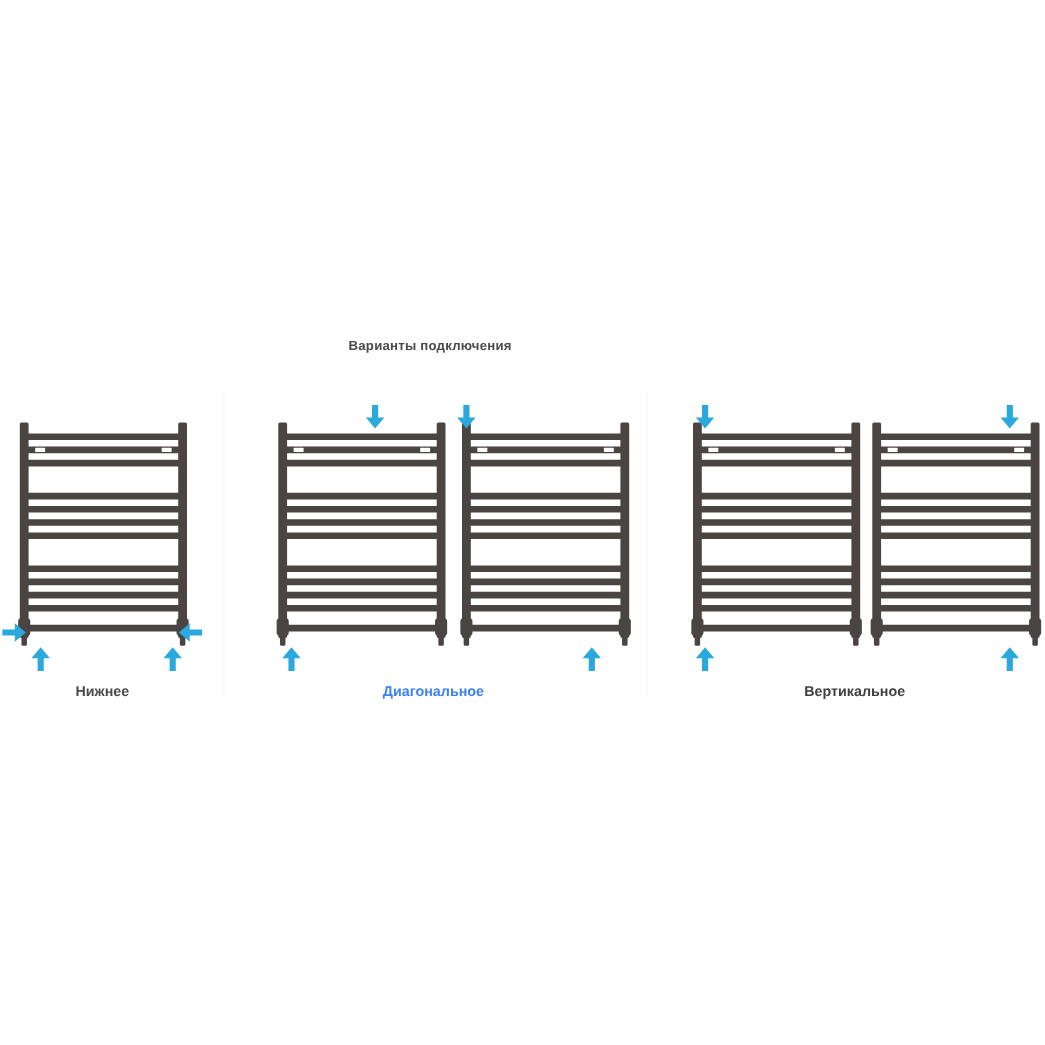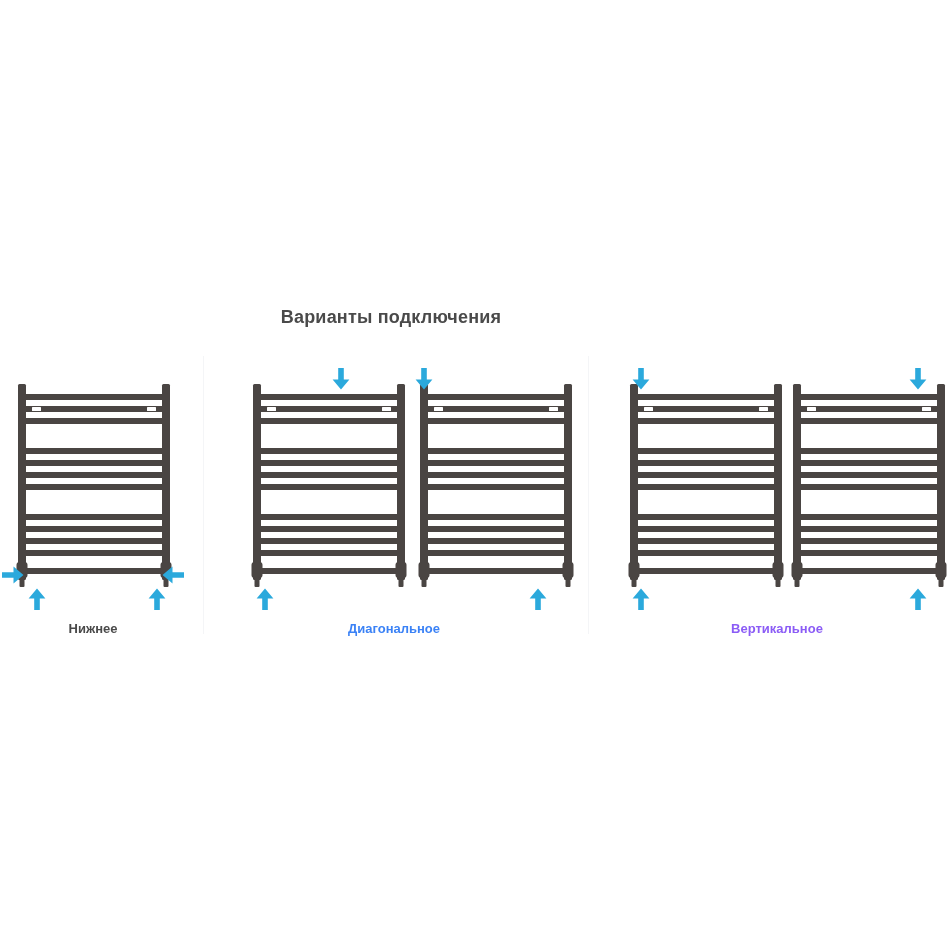--- a/index.html
+++ b/index.html
@@ -21,21 +21,21 @@
     width: 950px;
     height: 950px;
     background: #ffffff;
   }
   .figure-title {
     position: absolute;
     left: 0;
     top: 307px;
     width: 782px;
     text-align: center;
-    font-size: 18px;
+    font-size: 12px;
     font-weight: bold;
     color: #4a4a4a;
     letter-spacing: 0.2px;
   }
   .divider {
     position: absolute;
     top: 356px;
     width: 1px;
     height: 278px;
     background: #f4f5f7;
@@ -194,21 +194,21 @@
           <rect x="144" y="4" width="8" height="196" fill="#4a4543" rx="1.5" ry="1.5"></rect>
           <rect x="-1.5" y="182" width="11" height="16" fill="#4a4543" rx="3" ry="3"></rect>
           <rect x="142.5" y="182" width="11" height="16" fill="#4a4543" rx="3" ry="3"></rect>
           <rect x="1.5" y="197" width="5" height="10" fill="#4a4543" rx="1" ry="1"></rect>
           <rect x="145.5" y="197" width="5" height="10" fill="#4a4543" rx="1" ry="1"></rect>
           <rect x="14" y="27" width="9" height="4" fill="#ffffff" rx="0.5" ry="0.5"></rect>
           <rect x="129" y="27" width="9" height="4" fill="#ffffff" rx="0.5" ry="0.5"></rect>
         </g>
       </svg>
     </div>
-  <div class="group-label" id="lbl-2" style="left: 657px; width: 240px; color: #8b5cf6;">Вертикальное</div>
+  <div class="group-label" id="lbl-2" style="left: 657px; width: 240px; color: #404040;">Вертикальное</div>
 
 <div style="position: absolute; left: 2px; top: 566px; width: 22px; height: 18px;"><svg width="22" height="18" viewBox="0 0 22 18">
         <path d="M 0 6.2 L 11.5 6.2 L 11.5 0.6 L 21.5 9 L 11.5 17.4 L 11.5 11.8 L 0 11.8 Z" fill="#2ba9dc"></path>
       </svg></div>
     <div style="position: absolute; left: 162px; top: 566px; width: 22px; height: 18px;"><svg width="22" height="18" viewBox="0 0 22 18">
         <path d="M 22 6.2 L 10.5 6.2 L 10.5 0.6 L 0.5 9 L 10.5 17.4 L 10.5 11.8 L 22 11.8 Z" fill="#2ba9dc"></path>
       </svg></div>
     <div style="position: absolute; left: 28px; top: 588px; width: 18px; height: 22px;"><svg width="18" height="22" viewBox="0 0 18 22">
         <path d="M 9 0.5 L 17.4 10.5 L 11.8 10.5 L 11.8 22 L 6.2 22 L 6.2 10.5 L 0.6 10.5 Z" fill="#2ba9dc"></path>
       </svg></div>

